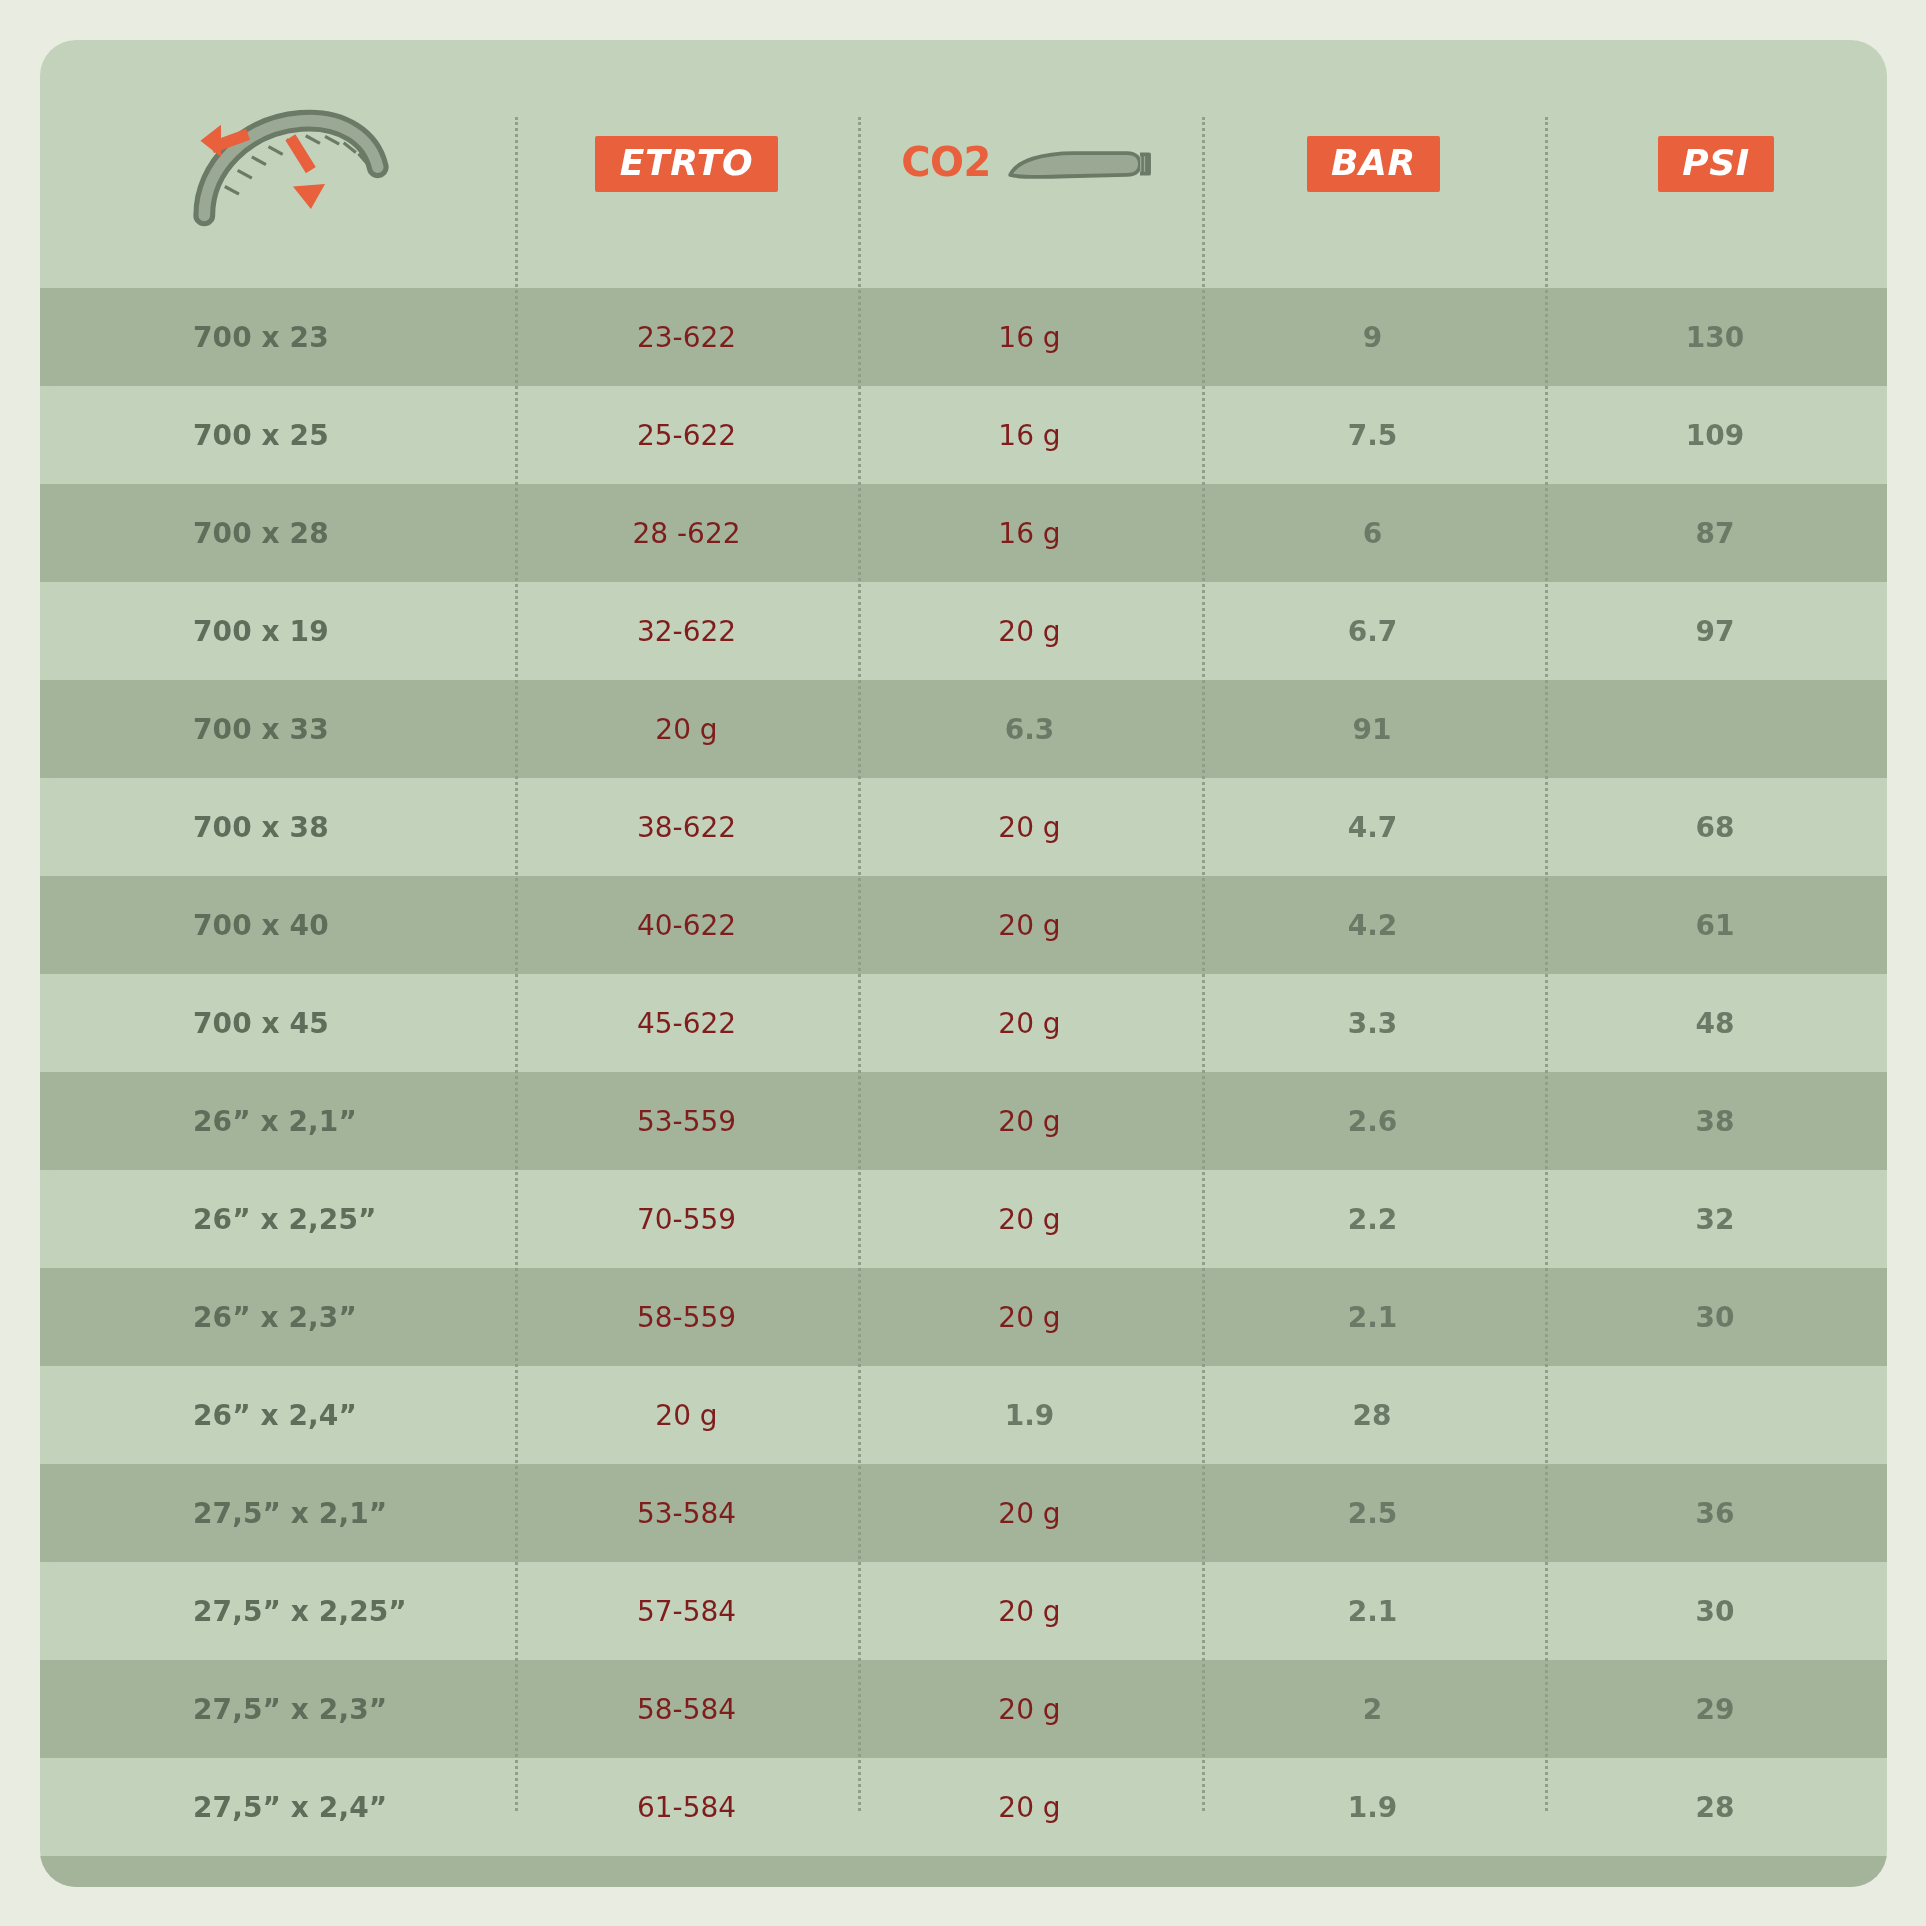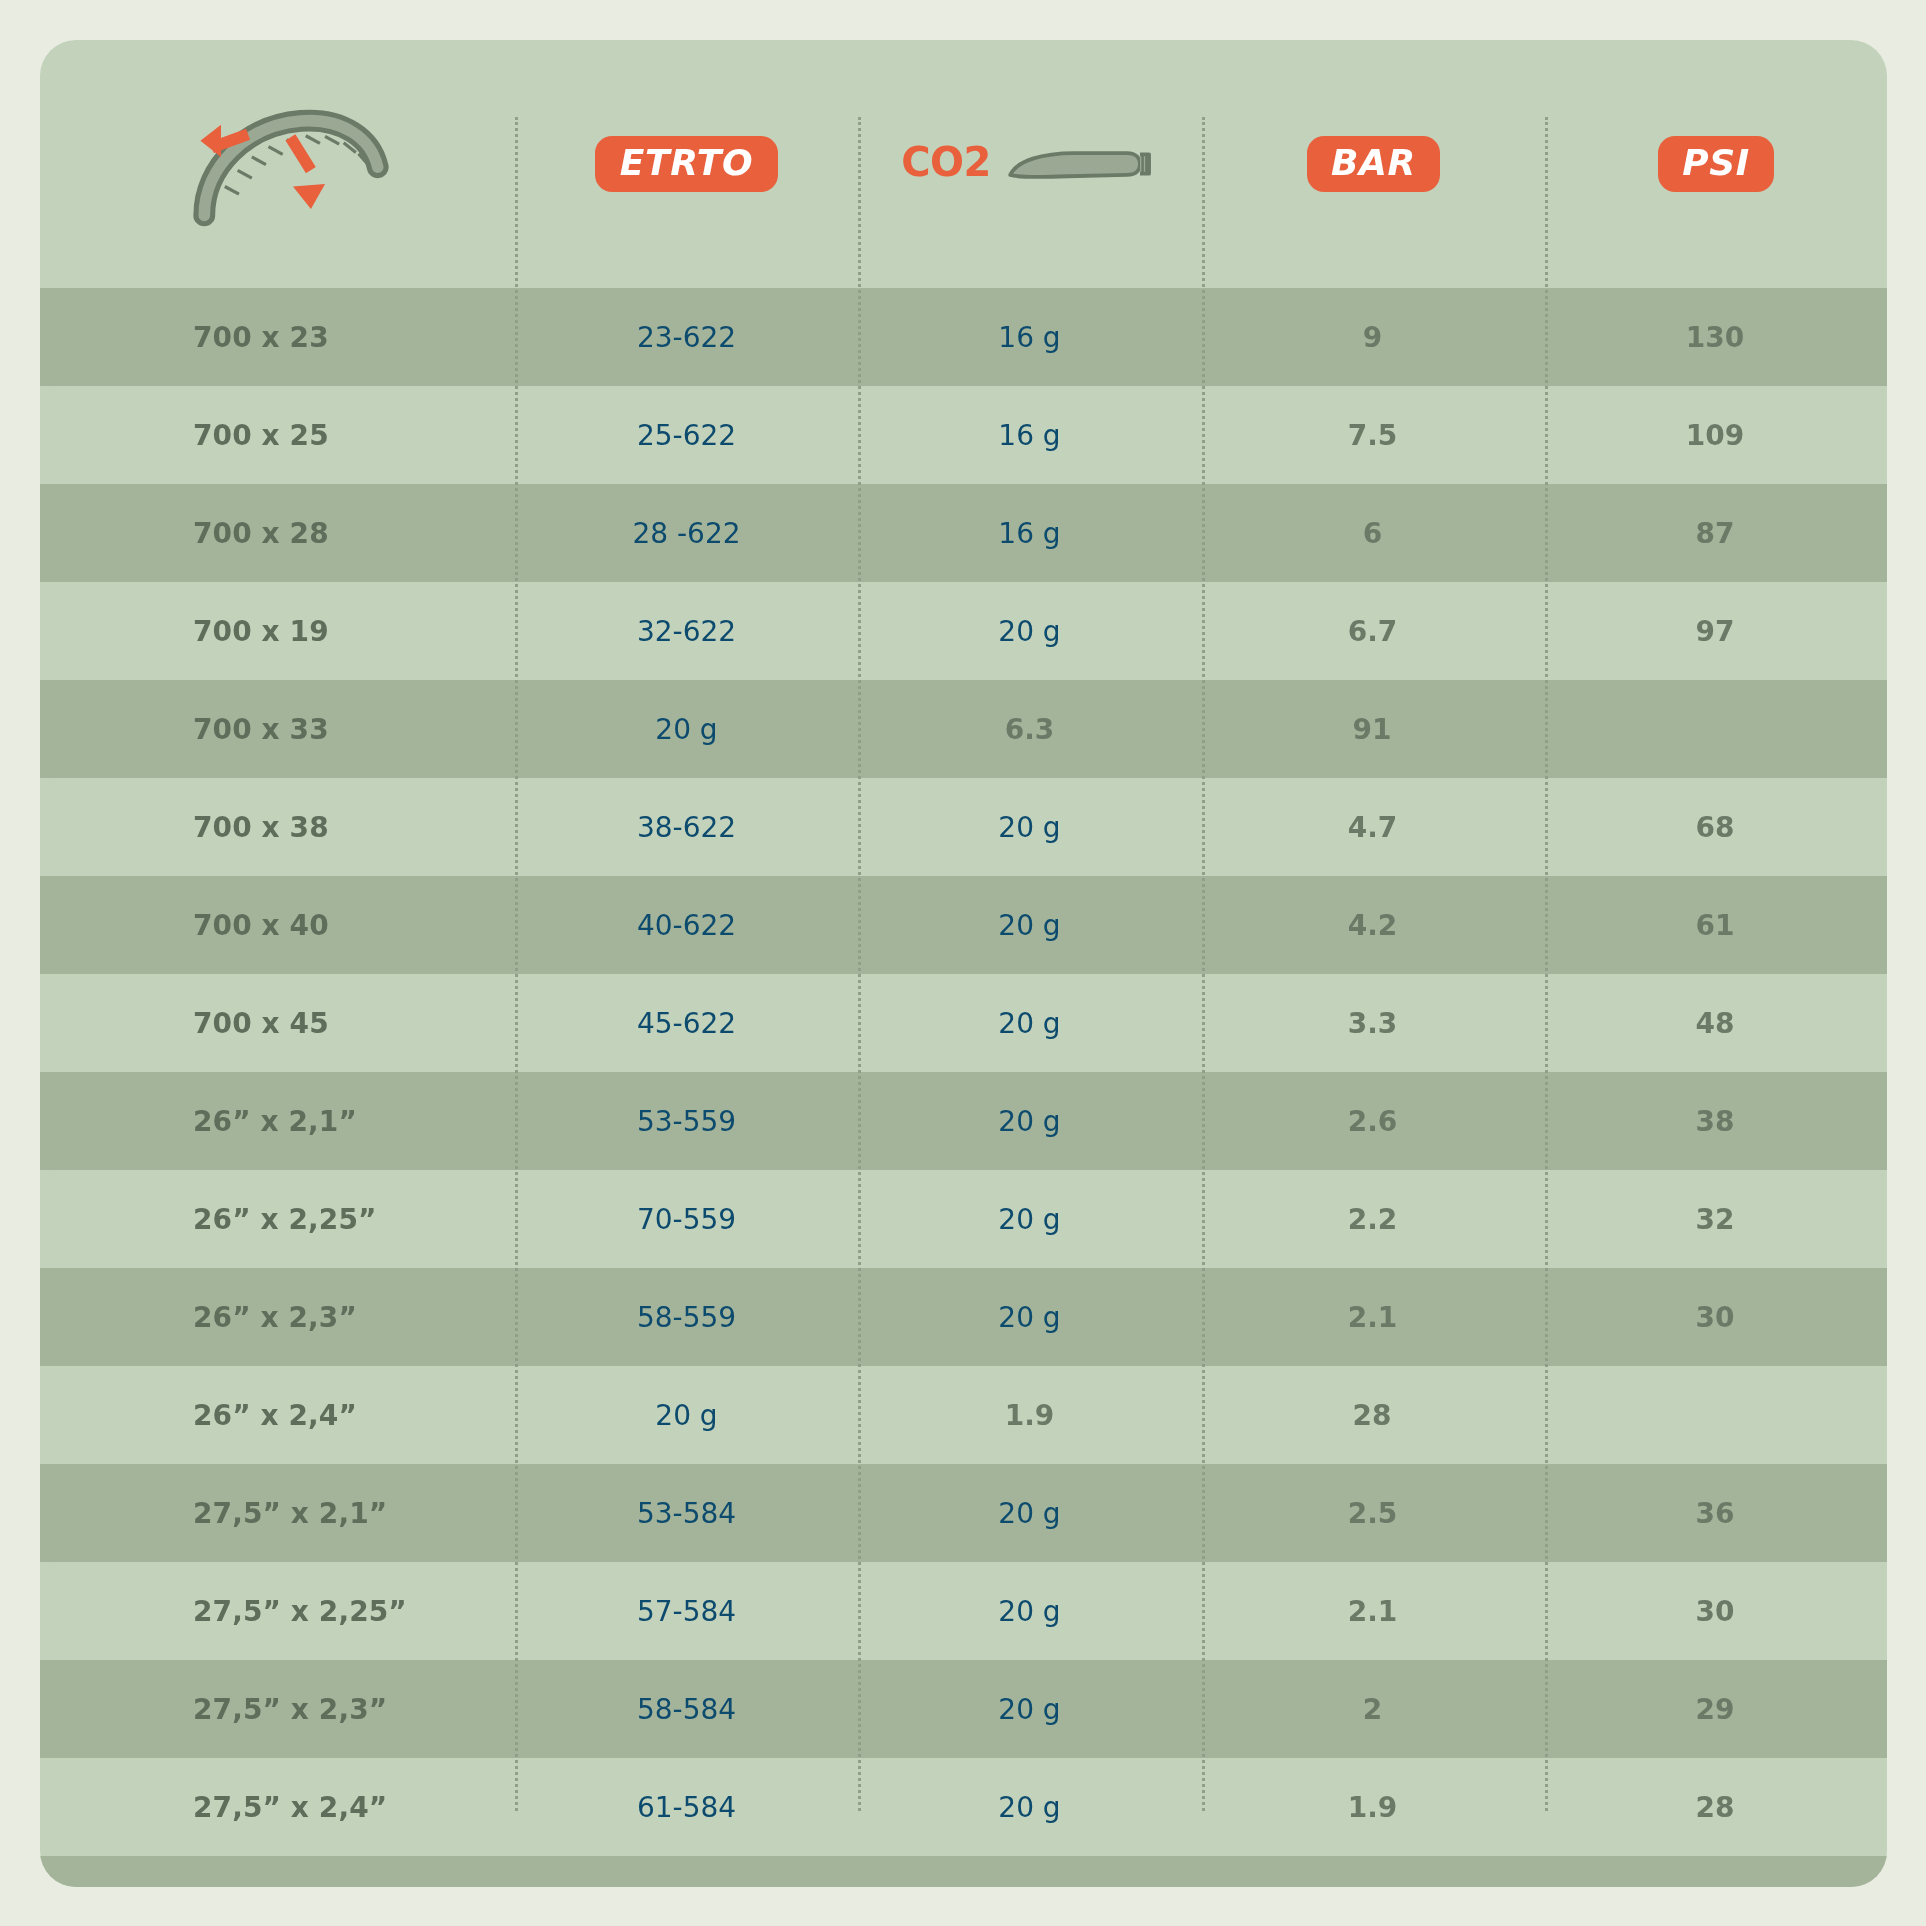--- a/index.html
+++ b/index.html
@@ -67,21 +67,21 @@
   }
   .cell.size {
     justify-content: flex-start;
     padding-left: 153px;
     color: #5f6e5b;
     font-weight: 700;
     letter-spacing: 0.1px;
   }
   .cell.etrto, .cell.co2 {
     font-weight: 400;
-    color: #0c4a6e;
+    color: #7f1d1d;
   }
 
   
   .sep {
     position: absolute;
     top: 0;
     bottom: 0;
     width: 0;
     border-left: 3.9px dotted #8f9f88;
     z-index: 4;
@@ -114,21 +114,21 @@
   .h-bar   { left: 1162px; width: 343px; }
   .h-psi   { left: 1505px; width: 342px; }
 
   .pill {
     background: #e8603c;
     color: #ffffff;
     font-style: italic;
     font-weight: 700;
     font-size: 36px;
     letter-spacing: 0.6px;
-    border-radius: 17px;
+    border-radius: 2px;
     padding: 9px 24.4px 11.6px 24.4px;
     line-height: 1;
     white-space: nowrap;
   }
 
   .co2-head {
     display: flex;
     flex-direction: row;
     align-items: center;
     justify-content: center;

